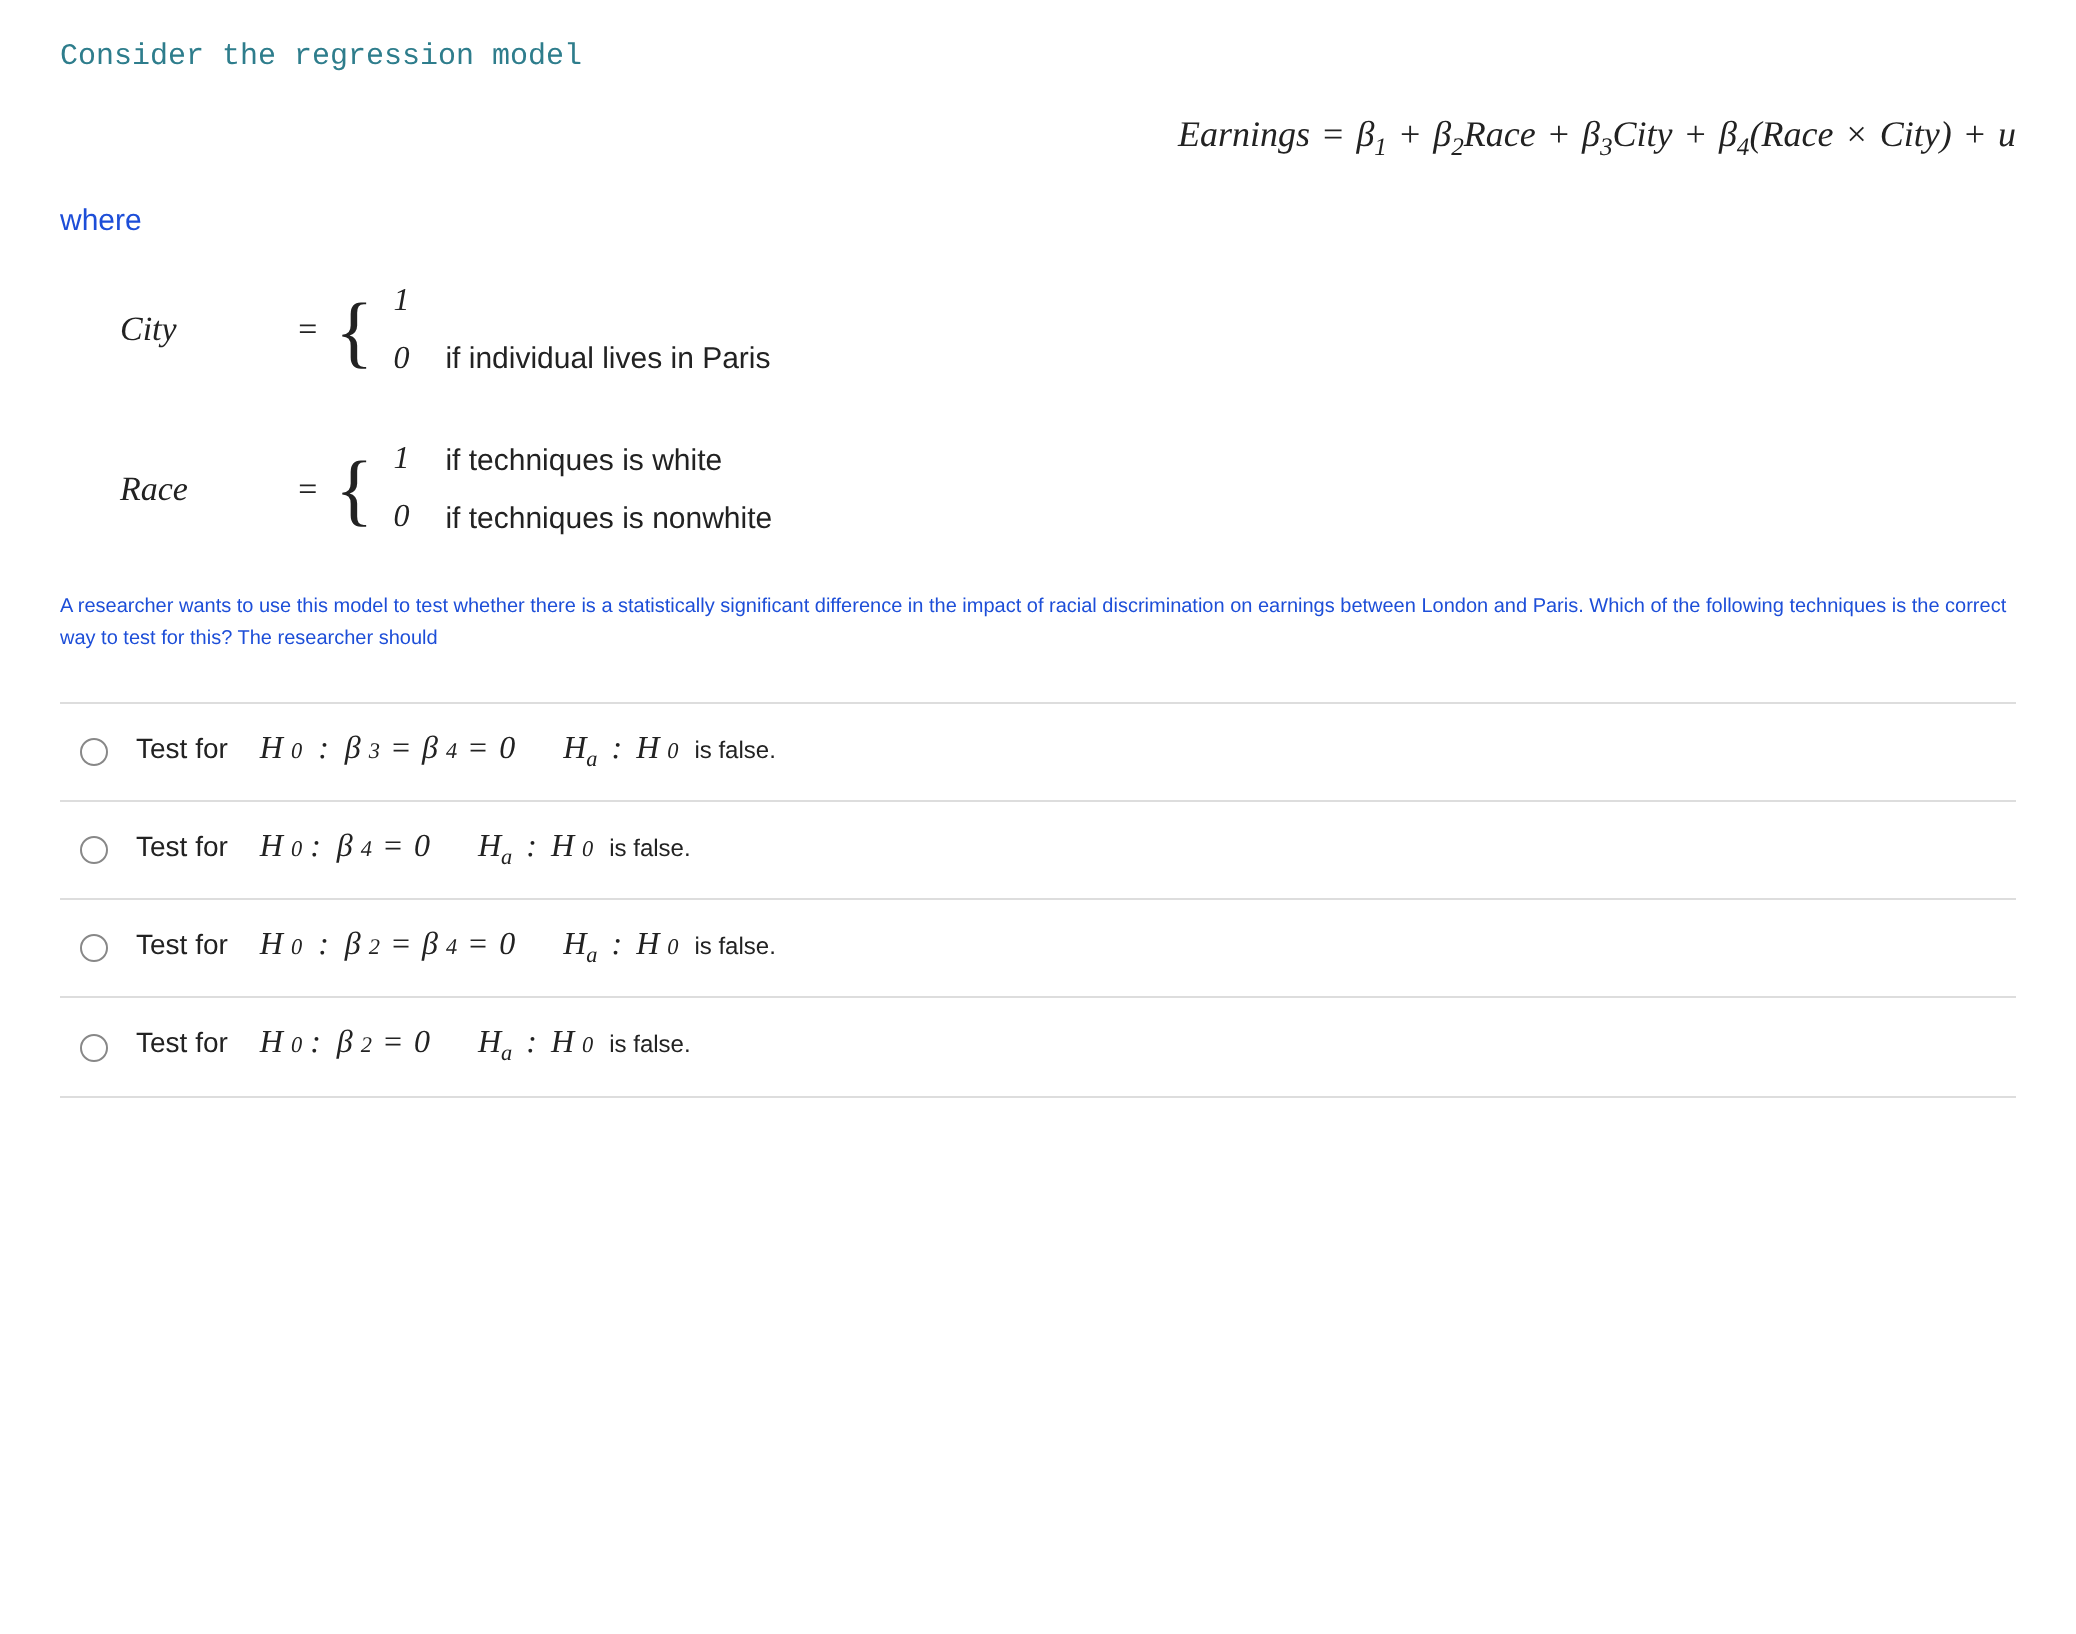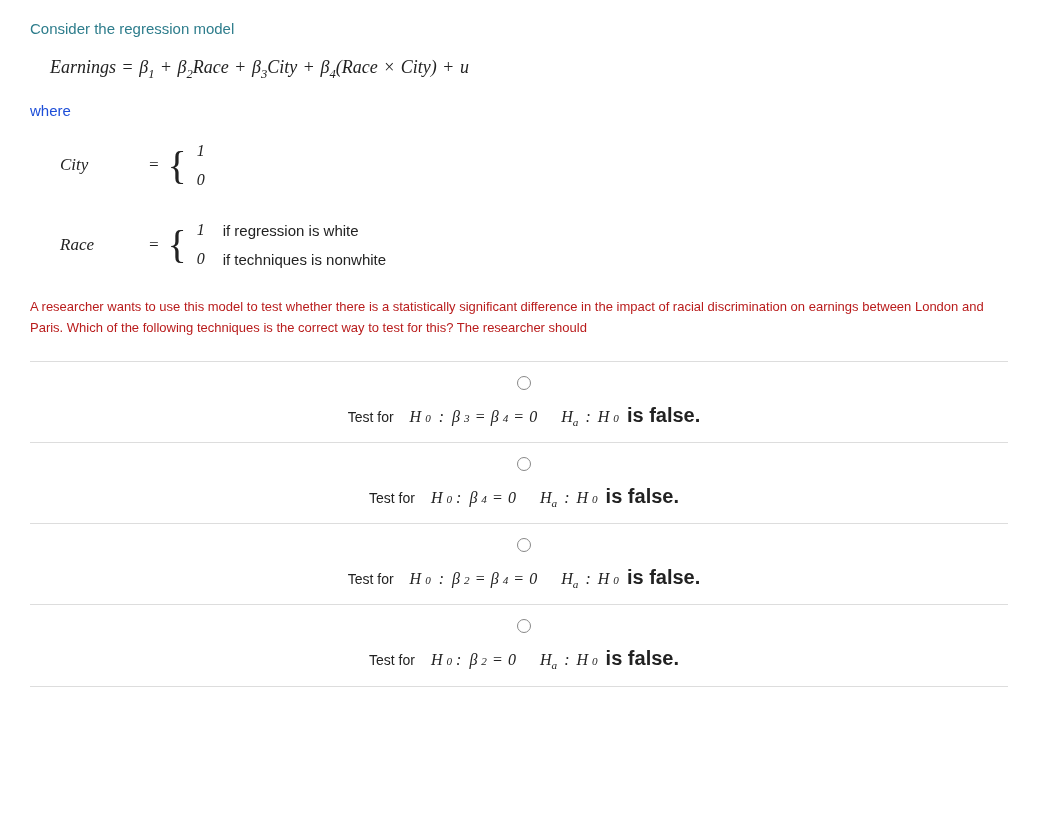--- a/index.html
+++ b/index.html
@@ -7,30 +7,31 @@
       font-family: Georgia, 'Times New Roman', serif;
       font-size: 16px;
       color: #222;
       background: #fff;
       padding: 20px 30px;
       width: 1038px;
       min-height: 817px;
     }
     .title {
       color: #2e7d8c;
-      font-family: Liberation Sans, sans-serif;
+      font-family: Liberation Mono, monospace;
       font-size: 15px;
       margin-bottom: 16px;
       font-style: normal;
     }
     .main-equation {
       font-style: italic;
       font-size: 18px;
       margin: 0 0 18px 20px;
       line-height: 1.6;
+      text-align: right;
     }
     .where-label {
       color: #1d4ed8;
       font-family: Arial, sans-serif;
       font-size: 15px;
       margin-bottom: 18px;
     }
     .definition-block {
       display: flex;
       align-items: center;
@@ -75,39 +76,38 @@
     .case-num {
       font-style: italic;
       font-family: Georgia, serif;
       font-size: 16px;
       min-width: 14px;
     }
     .case-text {
       font-style: normal;
     }
     .question-text {
-      color: #b91c1c;
-      font-family: Arial, sans-serif;
-      font-size: 13px;
+      color: #1d4ed8;
+      font-family: Arial, sans-serif;
+      font-size: 10px;
       line-height: 1.65;
       margin: 18px 0 22px 0;
     }
     .options-list {
       list-style: none;
       padding: 0;
       margin: 0;
     }
     .option-item {
       display: flex;
       align-items: center;
       padding: 14px 0 14px 10px;
       border-bottom: 1px solid #ddd;
       font-size: 16px;
       gap: 14px;
-      flex-direction: column;
     }
     .option-item:first-child {
       border-top: 1px solid #ddd;
     }
     .radio-btn {
       width: 14px;
       height: 14px;
       border-radius: 50%;
       border: 1.5px solid #888;
       background: #fff;
@@ -124,23 +124,22 @@
     }
     .test-for {
       font-style: normal;
       font-family: Arial, sans-serif;
       font-size: 14px;
       margin-right: 4px;
     }
     .is-false {
       font-style: normal;
       font-family: Arial, sans-serif;
-      font-size: 20px;
+      font-size: 12px;
       margin-left: 4px;
-      font-weight: bold;
     }
     .colon-space {
       margin: 0 3px;
     }
     sub {
       font-size: 0.7em;
       vertical-align: sub;
     }
     .math-op {
       font-style: normal;
@@ -166,34 +165,35 @@
   <span class="def-var"><i>City</i></span>
   <span class="equals">=</span>
   <div class="brace-container">
     <span class="big-brace">{</span>
     <div class="brace-cases">
       <div class="case-row">
         <span class="case-num"><i>1</i></span>
       </div>
       <div class="case-row">
         <span class="case-num"><i>0</i></span>
+        <span class="case-text">if individual lives in Paris</span>
       </div>
     </div>
   </div>
 </div>
 
 <div class="definition-block">
   <span class="def-var"><i>Race</i></span>
   <span class="equals">=</span>
   <div class="brace-container">
     <span class="big-brace">{</span>
     <div class="brace-cases">
       <div class="case-row">
         <span class="case-num"><i>1</i></span>
-        <span class="case-text">if regression is white</span>
+        <span class="case-text">if techniques is white</span>
       </div>
       <div class="case-row">
         <span class="case-num"><i>0</i></span>
         <span class="case-text">if techniques is nonwhite</span>
       </div>
     </div>
   </div>
 </div>
 
 <div class="question-text">A researcher wants to use this model to test whether there is a statistically significant difference in the impact of racial discrimination on earnings between London and Paris. Which of the following techniques is the correct way to test for this? The researcher should</div>

